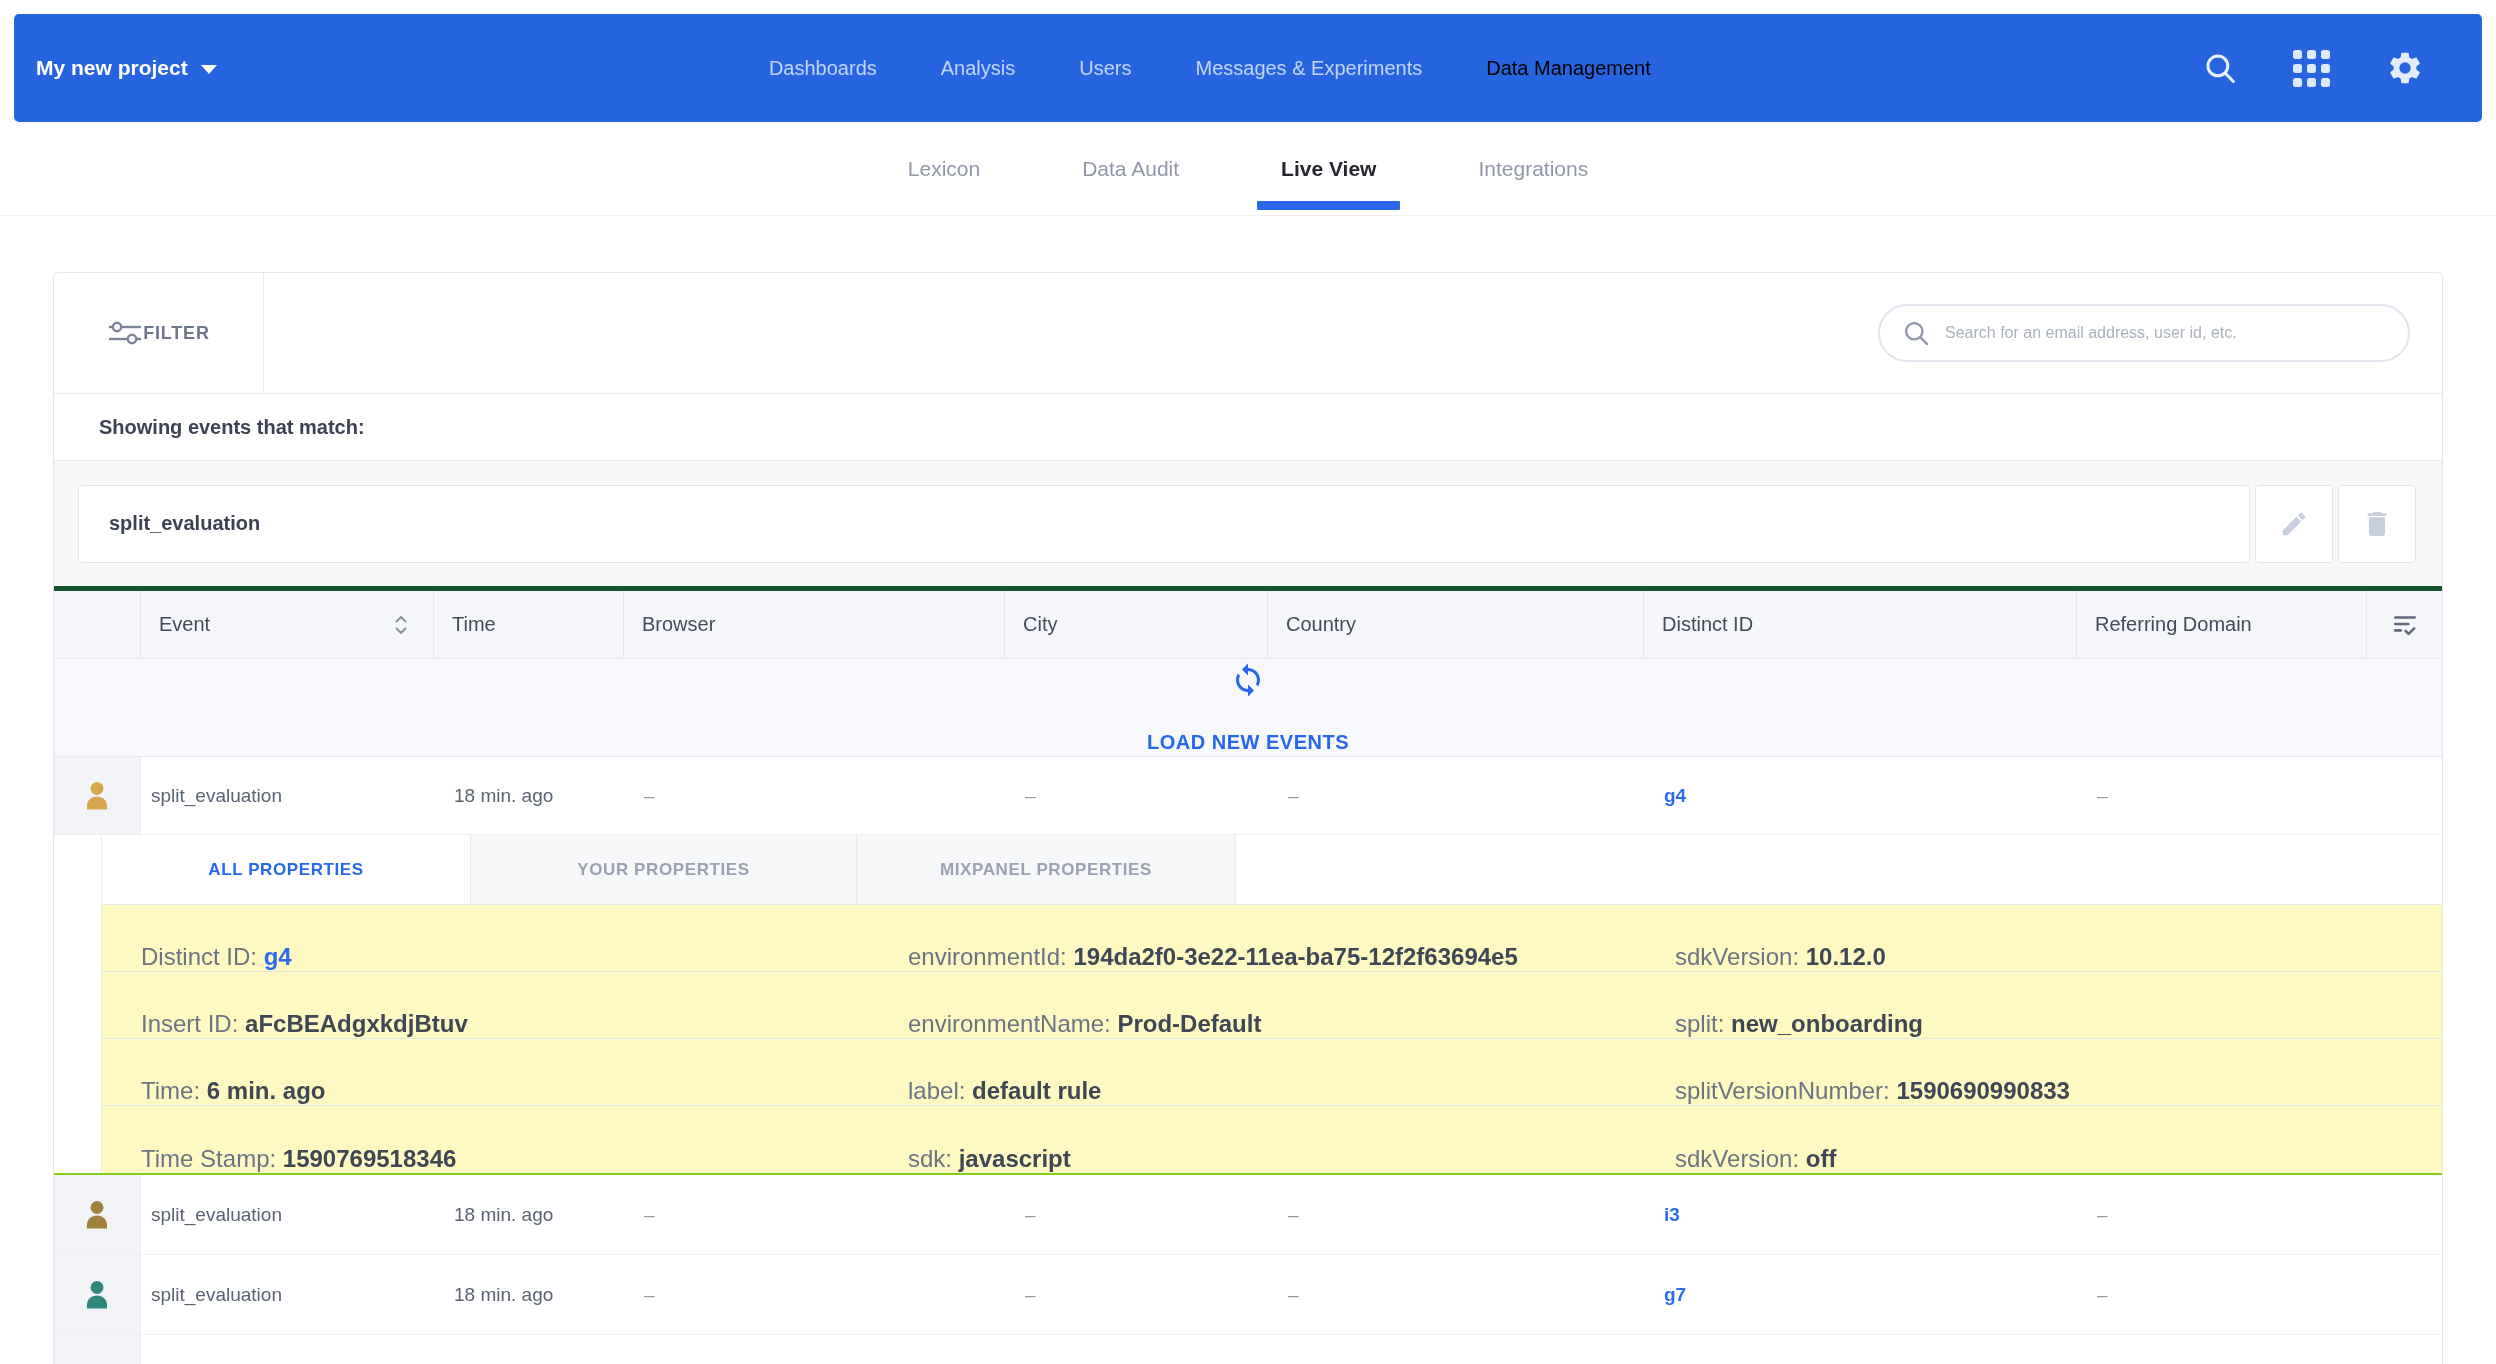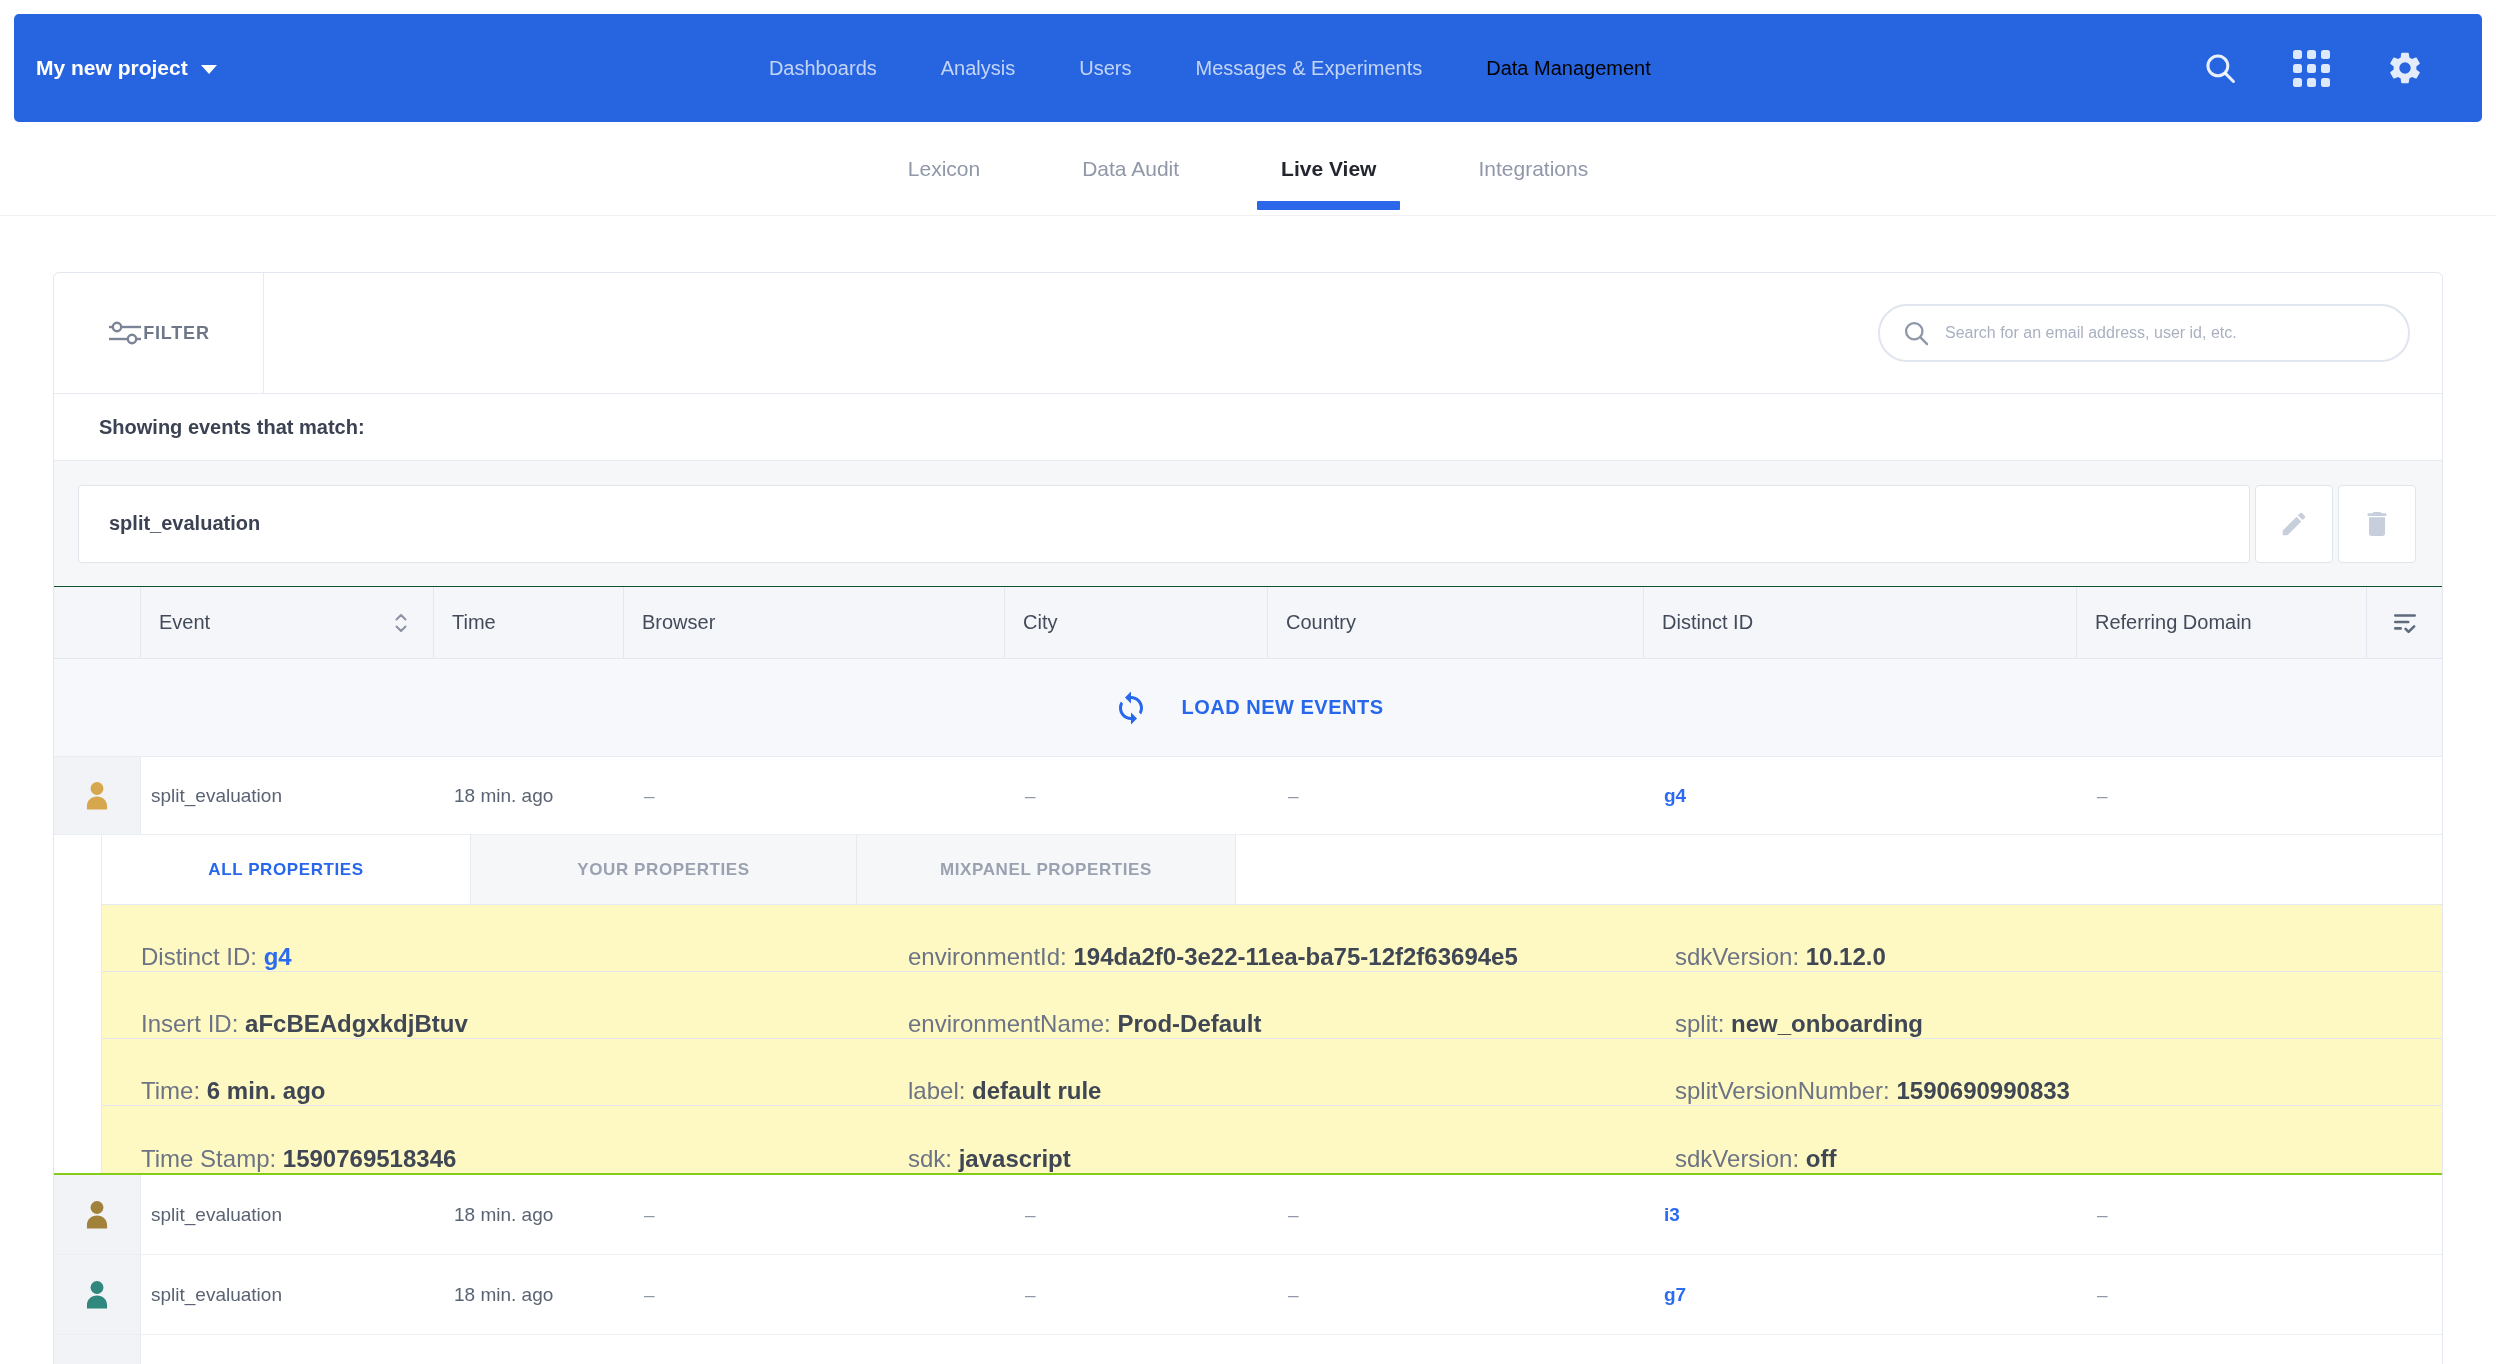--- a/index.html
+++ b/index.html
@@ -42,36 +42,36 @@
                  font-size:20px; font-weight:700; color:#3b4252; }
 
   .chip-band { height:126px; background:#f6f7f9; border-top:1px solid #e8ebf1;
                display:flex; align-items:center; padding:0 26px 0 24px; gap:5px; }
   .chip { flex:1; height:78px; background:#fff; border:1px solid #dfe4ed; border-radius:4px;
           display:flex; align-items:center; padding-left:30px; font-size:20px; font-weight:700; color:#3b4252; cursor:pointer; }
   .icon-btn { width:78px; height:78px; background:#fff; border:1px solid #dfe4ed; border-radius:4px;
               display:flex; align-items:center; justify-content:center; cursor:pointer; }
 
   
-  .thead { height:73px; background:#f5f6f9; border-top:1px solid #14532d; border-bottom:1px solid #e3e7ef;
+  .thead { height:73px; background:#f5f6f9; border-top:5px solid #14532d; border-bottom:1px solid #e3e7ef;
            display:flex; font-size:20px; color:#434b5b; }
   .thead .cell { display:flex; align-items:center; border-right:1px solid #e3e7ef; padding-left:18px; }
   .thead .cell:last-child { border-right:none; }
   .c-icon { width:87px; padding-left:0 !important; }
   .c-event { width:293px; justify-content:space-between; padding:0 24px 0 10px; }
   .c-time { width:190px; }
   .c-browser { width:381px; }
   .c-city { width:263px; }
   .c-country { width:376px; }
   .c-distinct { width:433px; }
   .c-referring { width:290px; }
   .c-config { flex:1; justify-content:center; padding-left:0 !important; }
 
   .load-row { height:98px; background:#f6f8fb; border-bottom:1px solid #e8ebf1;
-              display:flex; align-items:center; justify-content:center; gap:33px; cursor:pointer; }
+              display:flex; align-items:center; justify-content:center; gap:33px; cursor:pointer;flex-direction:column; }
   .load-label { color:#2667EB; font-size:20px; font-weight:700; letter-spacing:.5px; }
 
   .event-row { height:78px; display:flex; align-items:stretch; border-bottom:1px solid #ebeef3; background:#fff;
                font-size:19px; color:#5a6373; cursor:pointer; }
   .event-row .cell { display:flex; align-items:center; padding-left:20px; }
   .event-row .c-event { padding:0 0 0 10px; justify-content:flex-start; }
   .icon-cell { width:87px; background:#f1f3f7; border-right:1px solid #e8ebf1;
                display:flex; align-items:center; justify-content:center; }
   .dash { color:#8f98a8; }
   .id-link { color:#2B6BF0; font-weight:700; cursor:pointer; }

